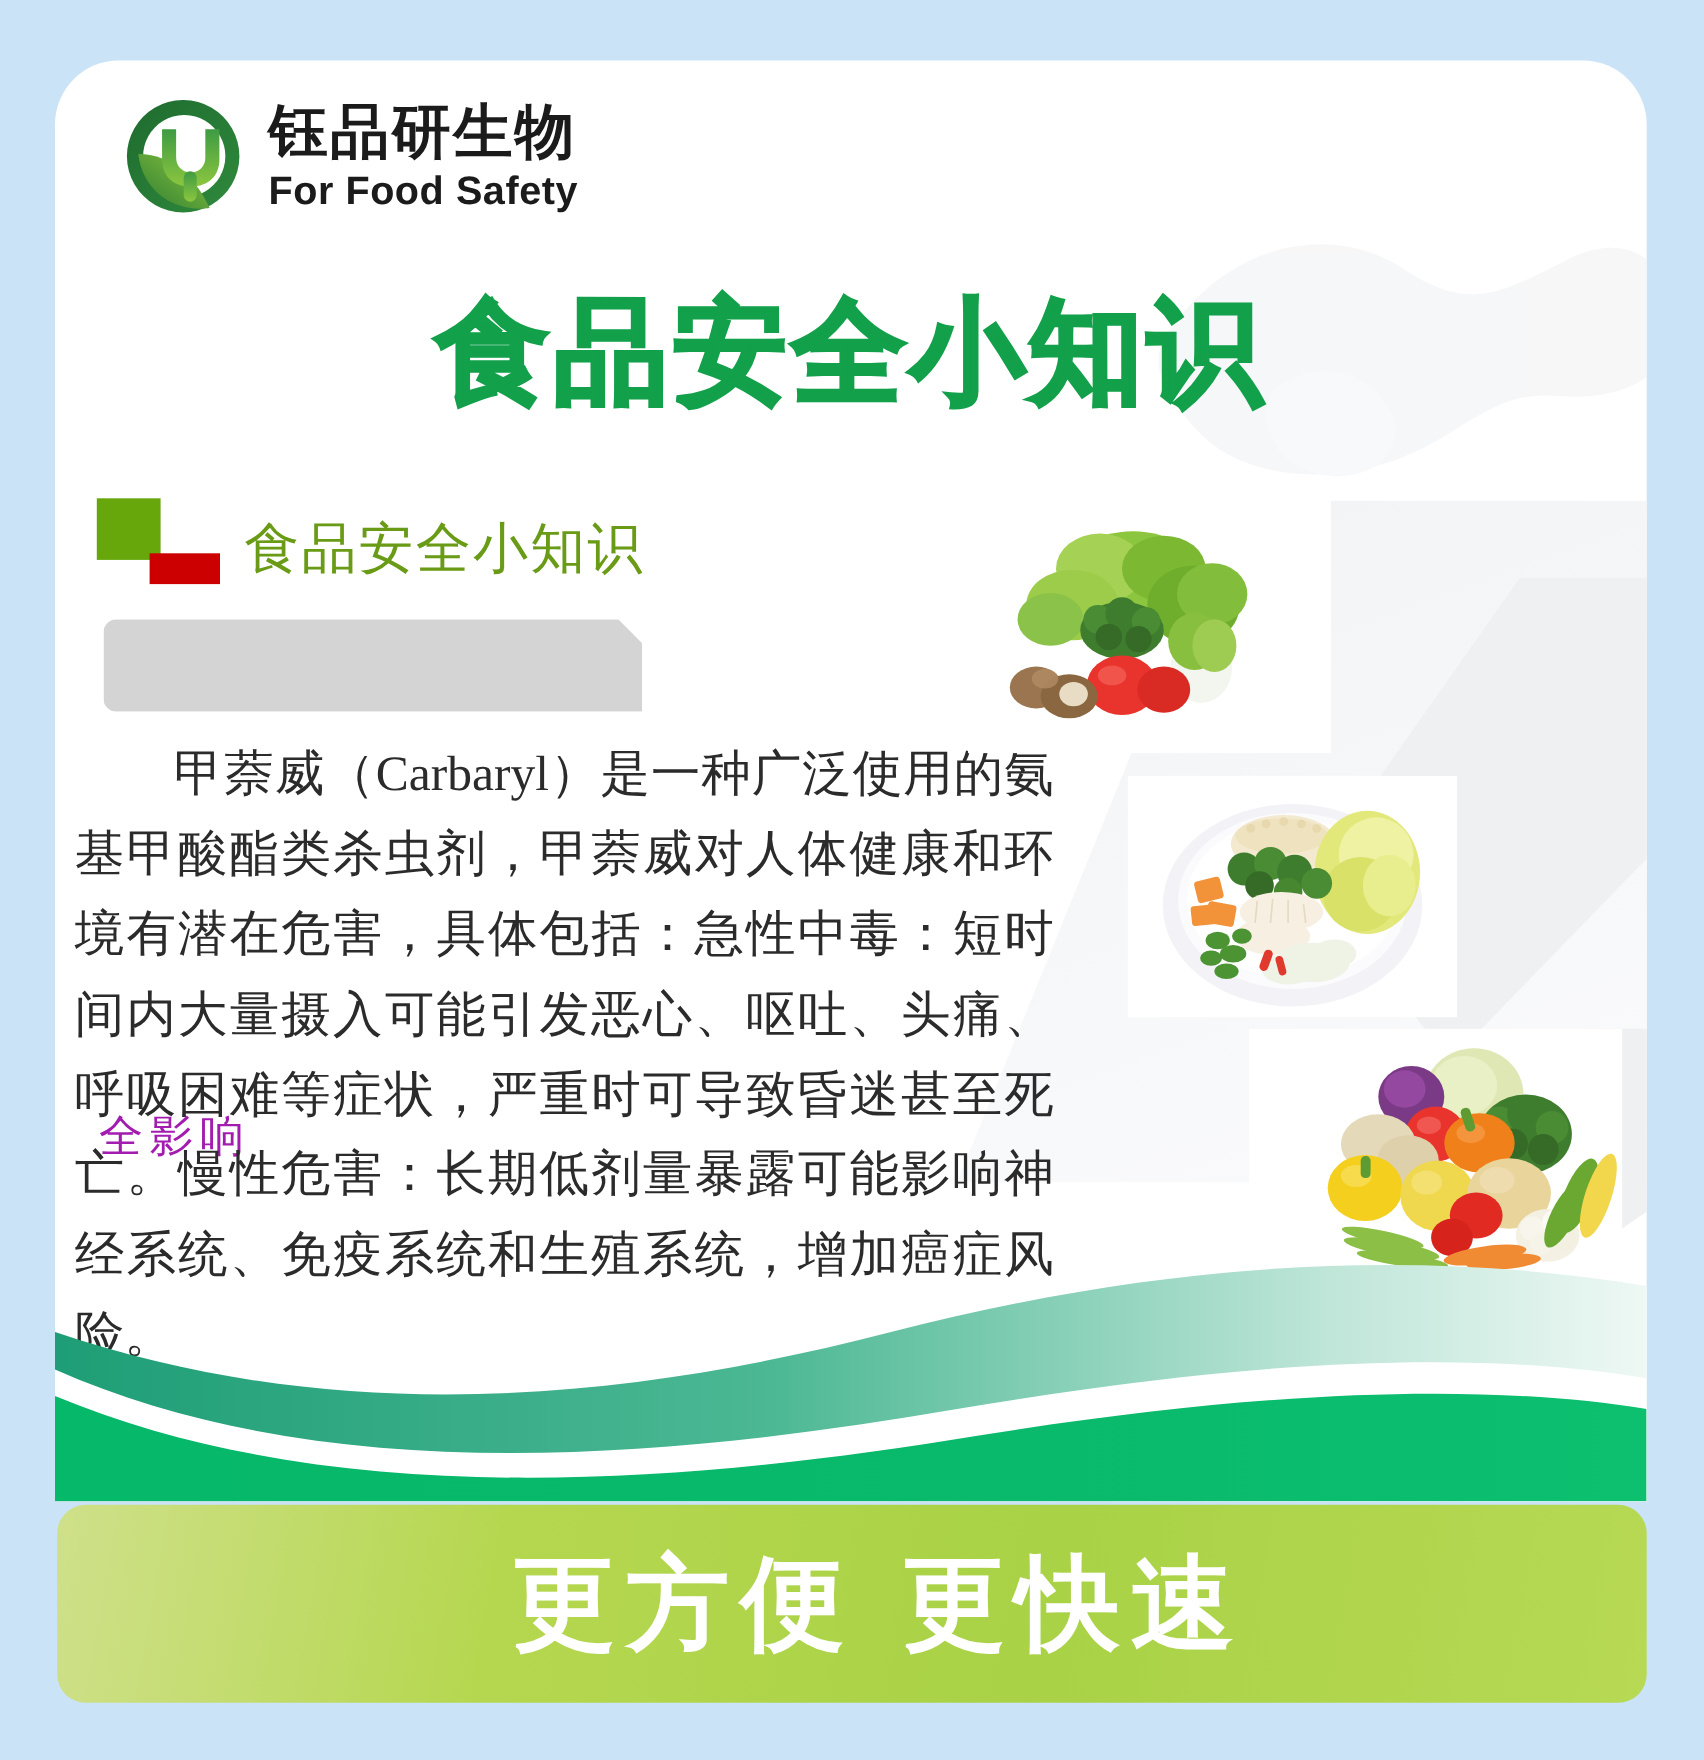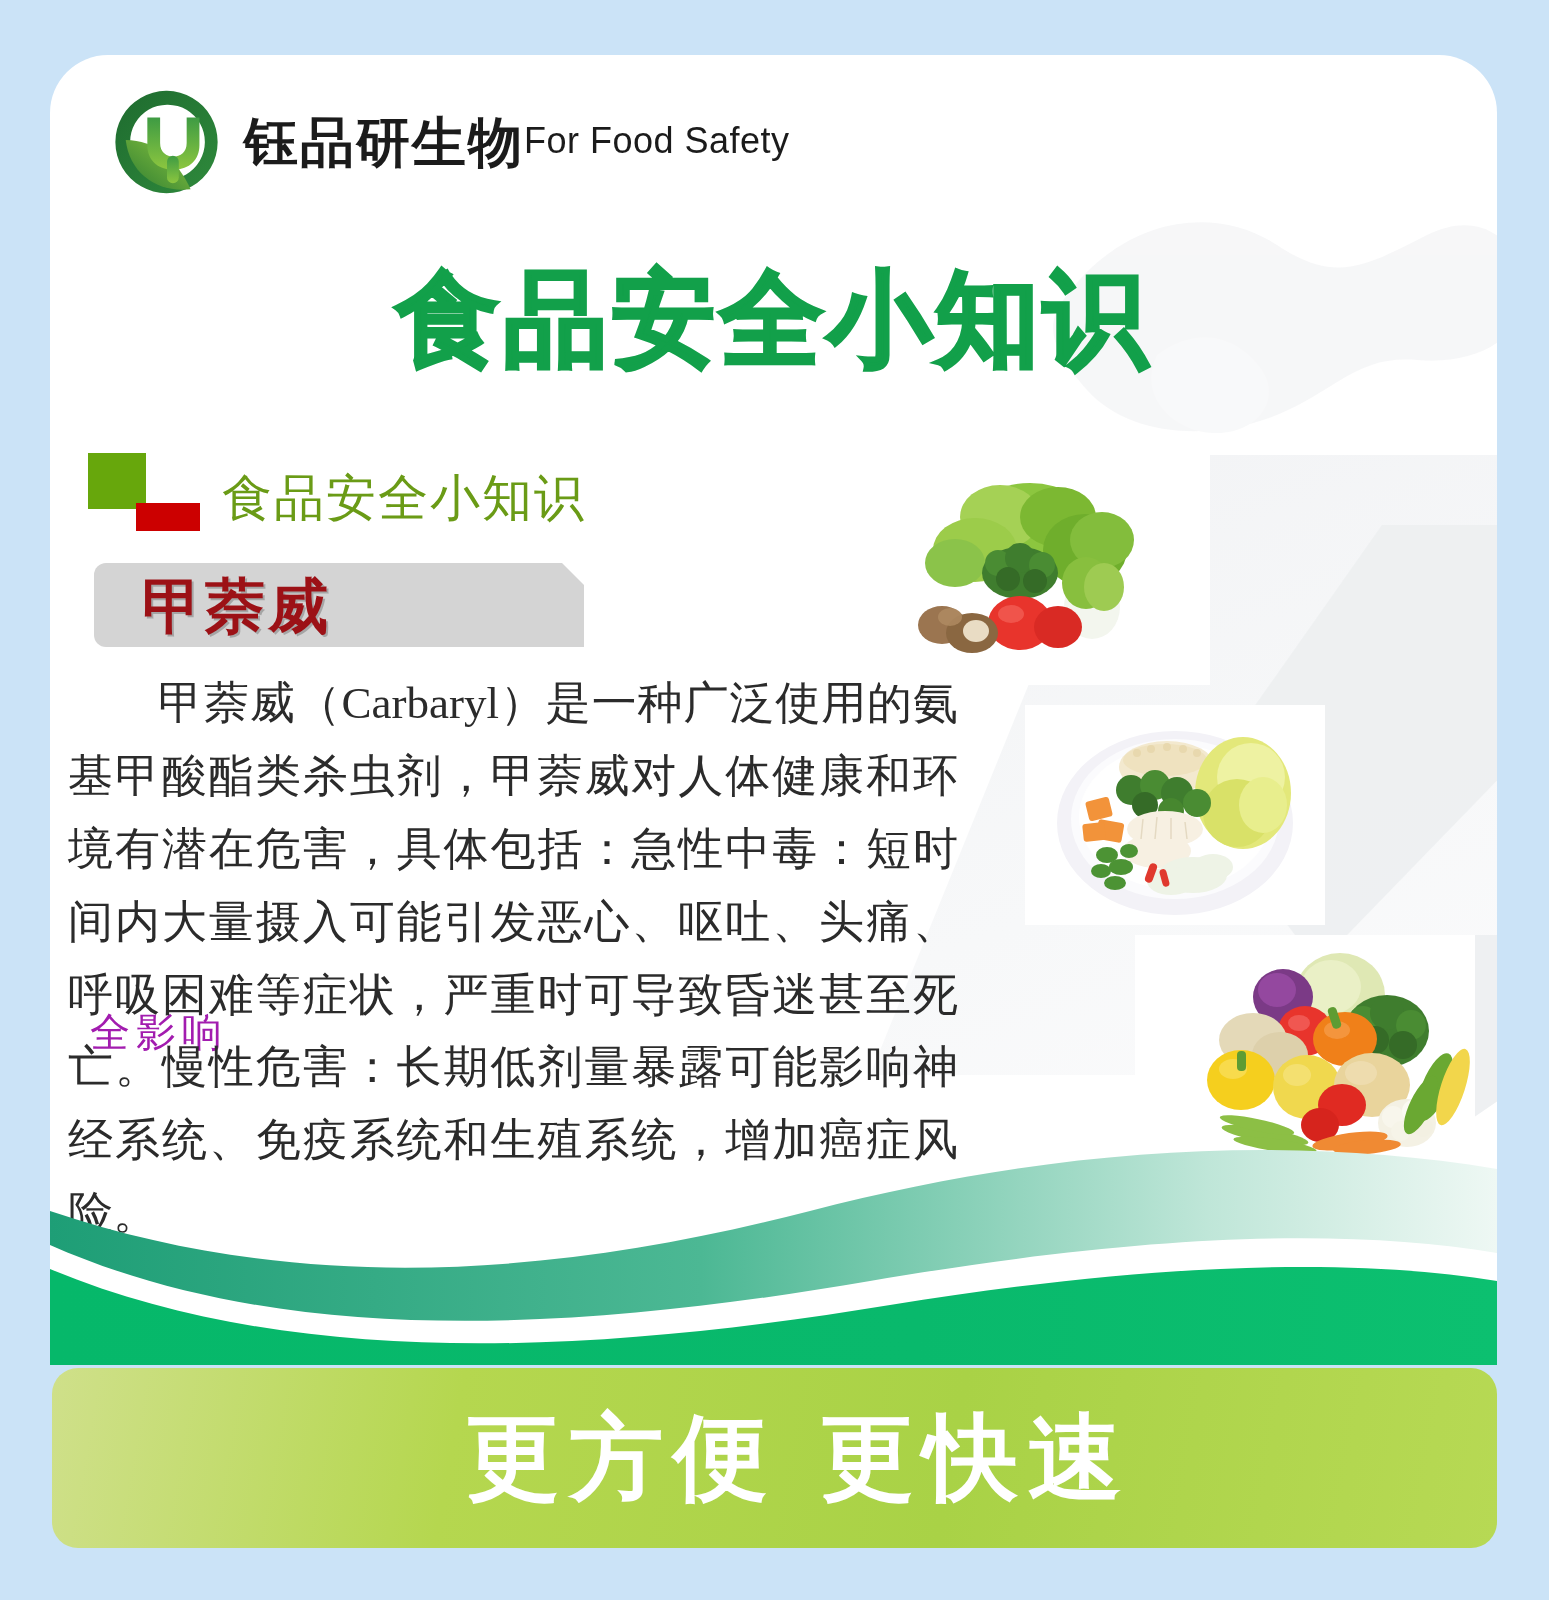--- a/index.html
+++ b/index.html
@@ -74,31 +74,31 @@
   .logo-row {
     position: absolute;
     left: 58px;
     top: 28px;
     display: flex;
     align-items: center;
     gap: 18px;
   }
   .logo-mark { width: 118px; height: 118px; flex: 0 0 auto; }
   .logo-mark svg { display: block; width: 100%; height: 100%; }
-  .logo-text { display: flex; flex-direction: row; line-height: 1; }
+  .logo-text { display: flex; flex-direction: column; line-height: 1; }
   .logo-cn {
     font-size: 54px;
     font-weight: 700;
     color: #1b1b1b;
     letter-spacing: 2px;
     white-space: nowrap;
   }
   .logo-en {
     font-size: 36px;
-    font-weight: 400;
+    font-weight: 700;
     color: #1b1b1b;
     letter-spacing: 0.5px;
     margin-top: 8px;
     white-space: nowrap;
   }
 
   
   .tagline {
     position: absolute;
     right: 110px;
@@ -297,21 +297,20 @@
 
     <div class="big-title">食品安全小知识</div>
 
     <div class="sec-marks">
       <div class="sq-green"></div>
       <div class="sq-red"></div>
     </div>
     <div class="sec-title">食品安全小知识</div>
 
     <div class="name-banner"></div>
-    <div class="name-text">甲萘威</div>
 
     <div class="ghost-wm">全影响</div>
 
     <div class="body-text">甲萘威（Carbaryl）是一种广泛使用的氨基甲酸酯类杀虫剂，甲萘威对人体健康和环境有潜在危害，具体包括：急性中毒：短时间内大量摄入可能引发恶心、呕吐、头痛、呼吸困难等症状，严重时可导致昏迷甚至死亡。慢性危害：长期低剂量暴露可能影响神经系统、免疫系统和生殖系统，增加癌症风险。</div>
 
     <div class="photo photo-veg1">
       <svg viewBox="0 0 330 230" xmlns="http://www.w3.org/2000/svg">
         <rect width="330" height="230" fill="#ffffff"></rect>
         <g>
           <ellipse cx="150" cy="70" rx="62" ry="42" fill="#8cc63f"></ellipse>

